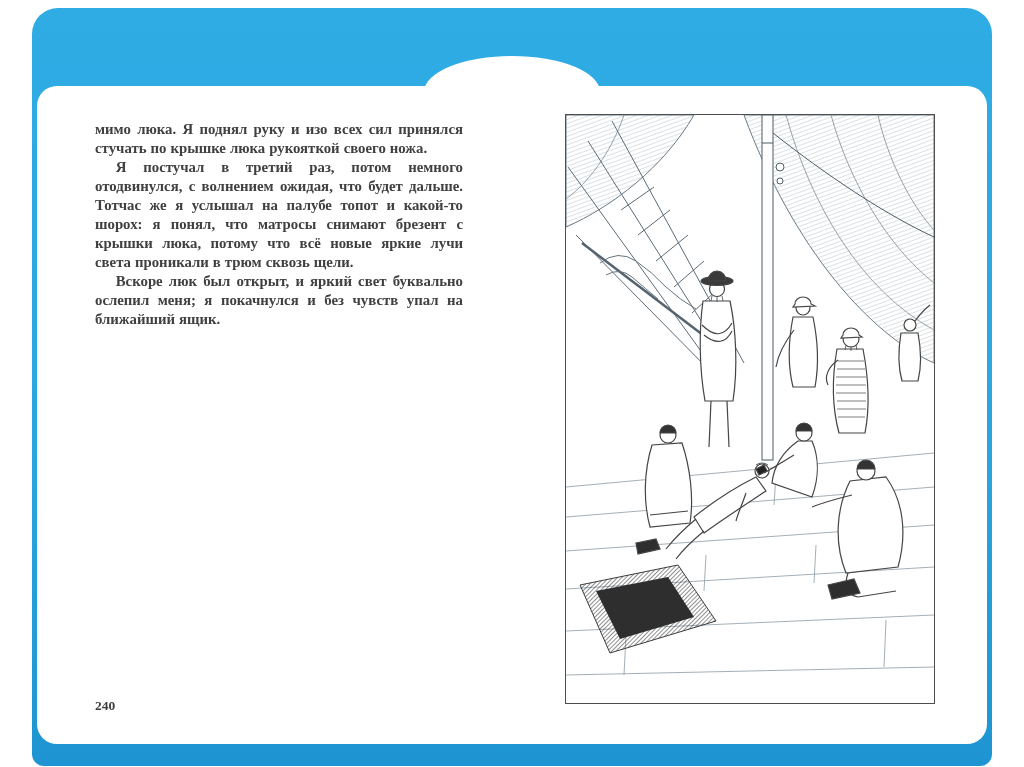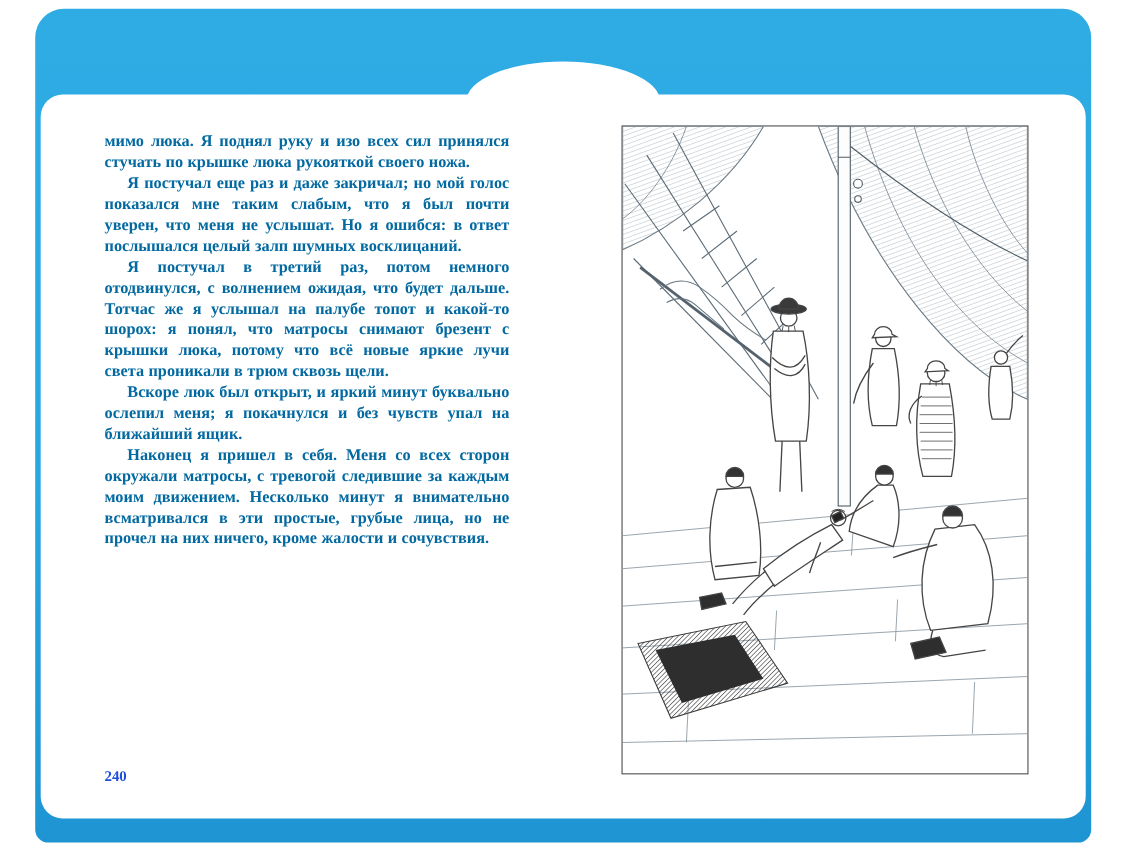--- a/index.html
+++ b/index.html
@@ -24,50 +24,48 @@
   }
   
   .book-page{
     position:absolute;left:37px;right:37px;top:86px;bottom:23px;
     background:#ffffff;border-radius:20px;
     z-index:2;
   }
   .text-col{
     position:absolute;left:58px;top:34px;width:368px;
     font-size:14.8px;line-height:19px;font-weight:600;
-    color:#0369a1;text-align:justify;
+    color:#404040;text-align:justify;
     hyphens:auto;-webkit-hyphens:auto;word-spacing:0.02em;
   }
   .text-col p{margin:0;text-indent:1.4em;}
   .text-col p.first{text-indent:0;}
   .page-num{
     position:absolute;left:58px;top:612px;
-    font-size:13.5px;font-weight:600;color:#1d4ed8;
+    font-size:13.5px;font-weight:600;color:#404040;
   }
   .illus{
     position:absolute;left:528px;top:28px;width:368px;height:588px;
     border:1px solid #4e4e4e;background:#ffffff;
   }
   .illus svg{display:block;}
 </style>
 </head>
 <body>
 
 <div class="slide">
   <div class="blue-frame"></div>
   <div class="notch"></div>
 
   <div class="book-page">
 
     <div class="text-col">
       <p class="first">мимо люка. Я поднял руку и изо всех сил принялся стучать по крышке люка рукояткой своего ножа.</p>
-      <p>Я постучал еще раз и даже закричал; но мой голос показался мне таким слабым, что я был почти уверен, что меня не услышат. Но я ошибся: в ответ послышался целый залп шумных восклицаний.</p>
       <p>Я постучал в третий раз, потом немного отодвинулся, с волнением ожидая, что будет дальше. Тотчас же я услышал на палубе топот и какой-то шорох: я понял, что матросы снимают брезент с крышки люка, потому что всё новые яркие лучи света проникали в трюм сквозь щели.</p>
-      <p>Вскоре люк был открыт, и яркий минут буквально ослепил меня; я покачнулся и без чувств упал на ближайший ящик.</p>
-      <p>Наконец я пришел в себя. Меня со всех сторон окружали матросы, с тревогой следившие за каждым моим движением. Несколько минут я внимательно всматривался в эти простые, грубые лица, но не прочел на них ничего, кроме жалости и сочувствия.</p>
+      <p>Вскоре люк был открыт, и яркий свет буквально ослепил меня; я покачнулся и без чувств упал на ближайший ящик.</p>
     </div>
 
     <div class="page-num">240</div>
 
     <div class="illus">
       <svg width="368" height="588" viewBox="0 0 368 588" role="img" aria-label="Ink drawing: sailors on a ship deck crowd around a boy who has fainted beside the open hatch">
         <defs>
           <pattern id="sailHatch" patternUnits="userSpaceOnUse" width="4" height="4" patternTransform="rotate(70)">
             <line x1="0" y1="0" x2="0" y2="4" stroke="#9aa8b2" stroke-width="0.7"></line>
           </pattern>

